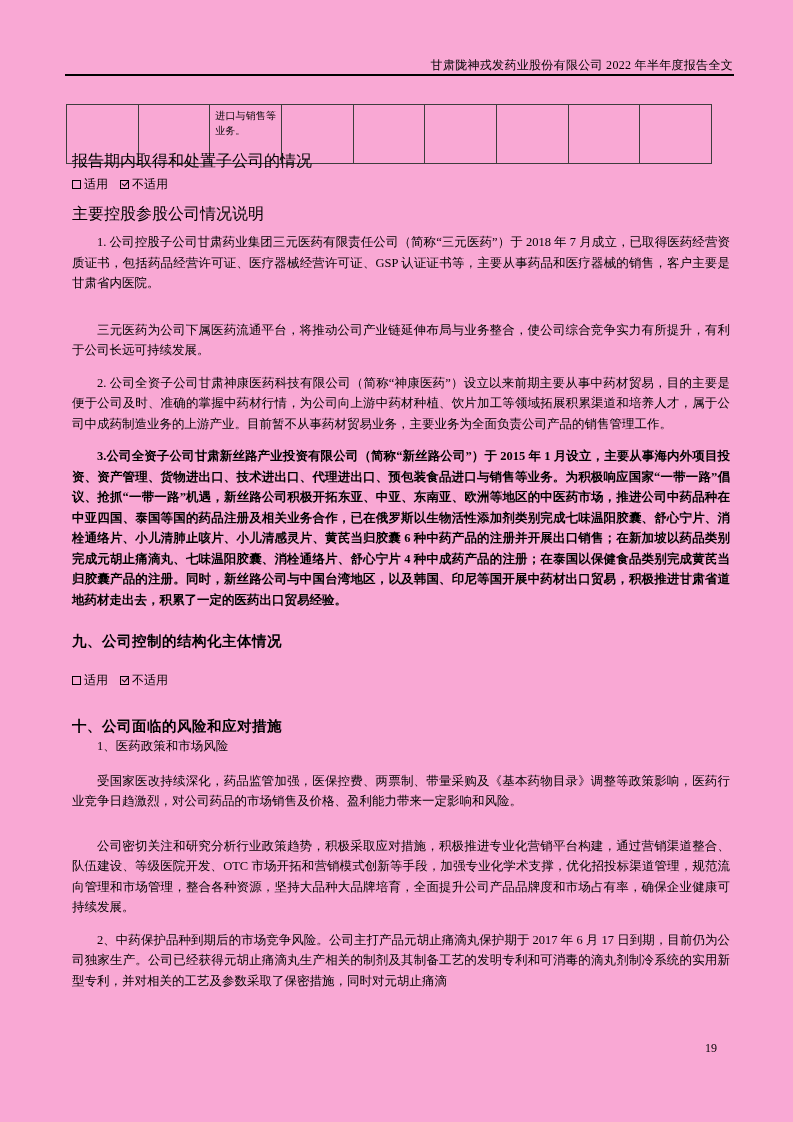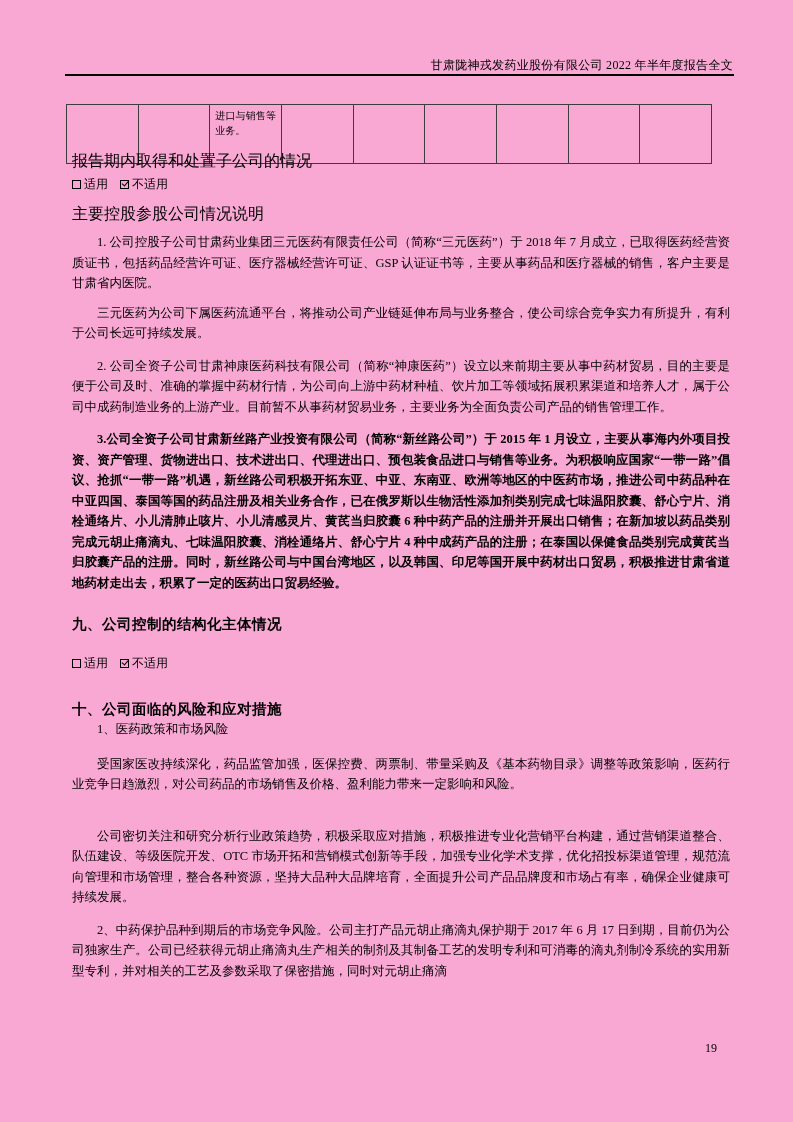--- a/index.html
+++ b/index.html
@@ -66,39 +66,39 @@
   .applicability { margin-top: 7px; font-size: 12px; line-height: 17px; white-space: nowrap; }
   .applicability .grp { margin-right: 12px; text-align: right; }
   .note-line { margin-top: 8px; }
 
   .para {
     margin: 0;
     text-align: justify;
     text-indent: 2em;
   }
   .p1 { margin-top: 10px; }
-  .p2 { margin-top: 9px; }
+  .p2 { margin-top: 26px; }
   .p3 { margin-top: 12px; }
   .p4 { margin-top: 12px; font-weight: bold; }
 
   .sec-heading {
     margin: 0;
     font-family: "Liberation Sans", "DejaVu Sans", sans-serif;
     font-weight: bold;
     font-size: 14.5px;
     line-height: 20px;
     letter-spacing: 0.5px;
   }
   .h-nine { margin-top: 21px; }
   .applicability.a2 { margin-top: 21px; }
   .h-ten { margin-top: 27px; }
 
   .risk-sub { }
   .r1p1 { margin-top: 14px; }
-  .r1p2 { margin-top: 31px; }
+  .r1p2 { margin-top: 24px; }
   .r2p1 { margin-top: 12px; }
 
   
   .cb {
     display: inline-block;
     width: 9px;
     height: 9px;
     border: 1px solid #000000;
     margin-right: 3px;
     vertical-align: -1px;

